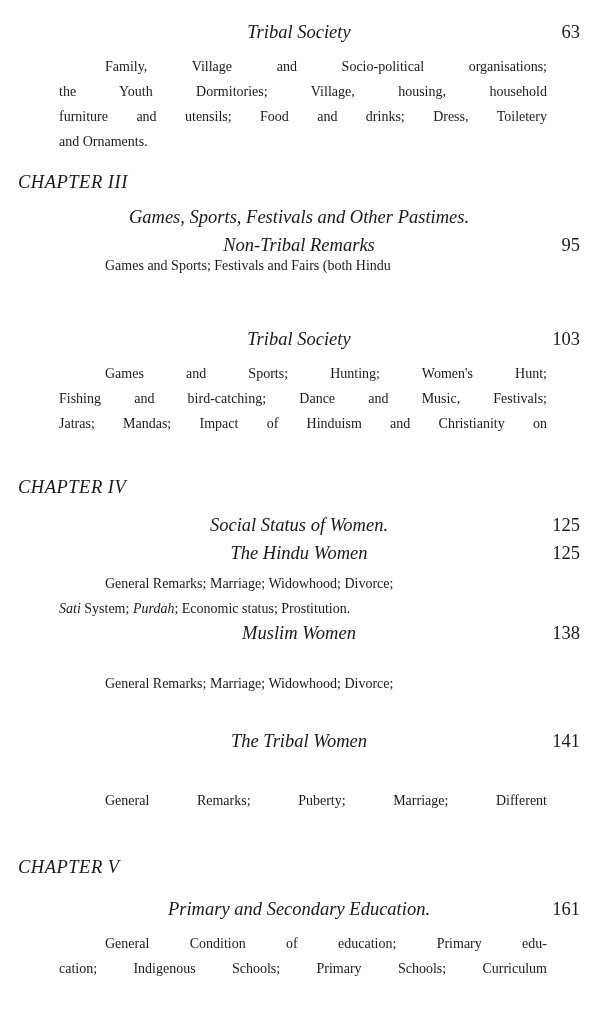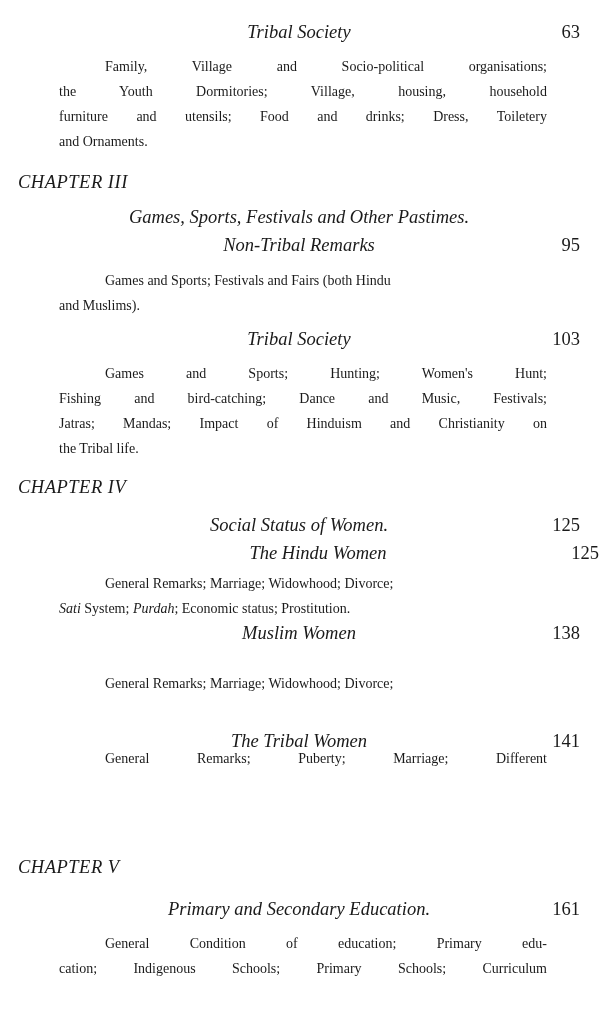--- a/index.html
+++ b/index.html
@@ -40,65 +40,63 @@
 
 <div class="chap" style="top:172px;">CHAPTER III</div>
 <div class="entry head" style="top:205px;">
   <span>Games, Sports, Festivals and Other Pastimes.</span>
 </div>
 
 <div class="entry head" style="top:233px;">
   <span>Non-Tribal Remarks</span>
   <span class="pg">95</span>
 </div>
-<div class="desc" style="top:268px; text-indent:0;">
+<div class="desc" style="top:253px; text-indent:0;">
   <span class="line first last">Games and Sports; Festivals and Fairs (both Hindu</span>
-  <span class="line rest last">and Muslims).</span>
 </div>
 
 <div class="entry head" style="top:327px;">
   <span>Tribal Society</span>
   <span class="pg">103</span>
 </div>
 <div class="desc" style="top:361px; text-indent:0;">
   <span class="line first">Games and Sports; Hunting; Women's Hunt;</span>
   <span class="line rest">Fishing and bird-catching; Dance and Music, Festivals;</span>
   <span class="line rest">Jatras; Mandas; Impact of Hinduism and Christianity on</span>
-  <span class="line rest last">the Tribal life.</span>
 </div>
 
 <div class="chap" style="top:477px;">CHAPTER IV</div>
 
 <div class="entry head" style="top:513px;">
   <span>Social Status of Women.</span>
   <span class="pg">125</span>
 </div>
 
-<div class="entry head" style="top:541px;margin-left:19px;">
+<div class="entry head" style="top:541px;">
   <span>The Hindu Women</span>
   <span class="pg">125</span>
 </div>
 <div class="desc" style="top:571px; text-indent:0;">
   <span class="line first last">General Remarks; Marriage; Widowhood; Divorce;</span>
   <span class="line rest last"><i class="em">Sati</i> System; <i class="em">Purdah</i>; Economic status; Prostitution.</span>
 </div>
 
 <div class="entry head" style="top:621px;">
   <span>Muslim Women</span>
   <span class="pg">138</span>
 </div>
 <div class="desc" style="top:671px; text-indent:0;">
   <span class="line first last">General Remarks; Marriage; Widowhood; Divorce;</span>
 </div>
 
 <div class="entry head" style="top:729px;">
   <span>The Tribal Women</span>
   <span class="pg">141</span>
 </div>
-<div class="desc" style="top:746px; text-indent:0;">
+<div class="desc" style="top:788px; text-indent:0;">
   <span class="line first">General Remarks; Puberty; Marriage; Different</span>
 </div>
 
 <div class="chap" style="top:857px;">CHAPTER V</div>
 
 <div class="entry head" style="top:897px;">
   <span>Primary and Secondary Education.</span>
   <span class="pg">161</span>
 </div>
 <div class="desc" style="top:931px; text-indent:0;">

